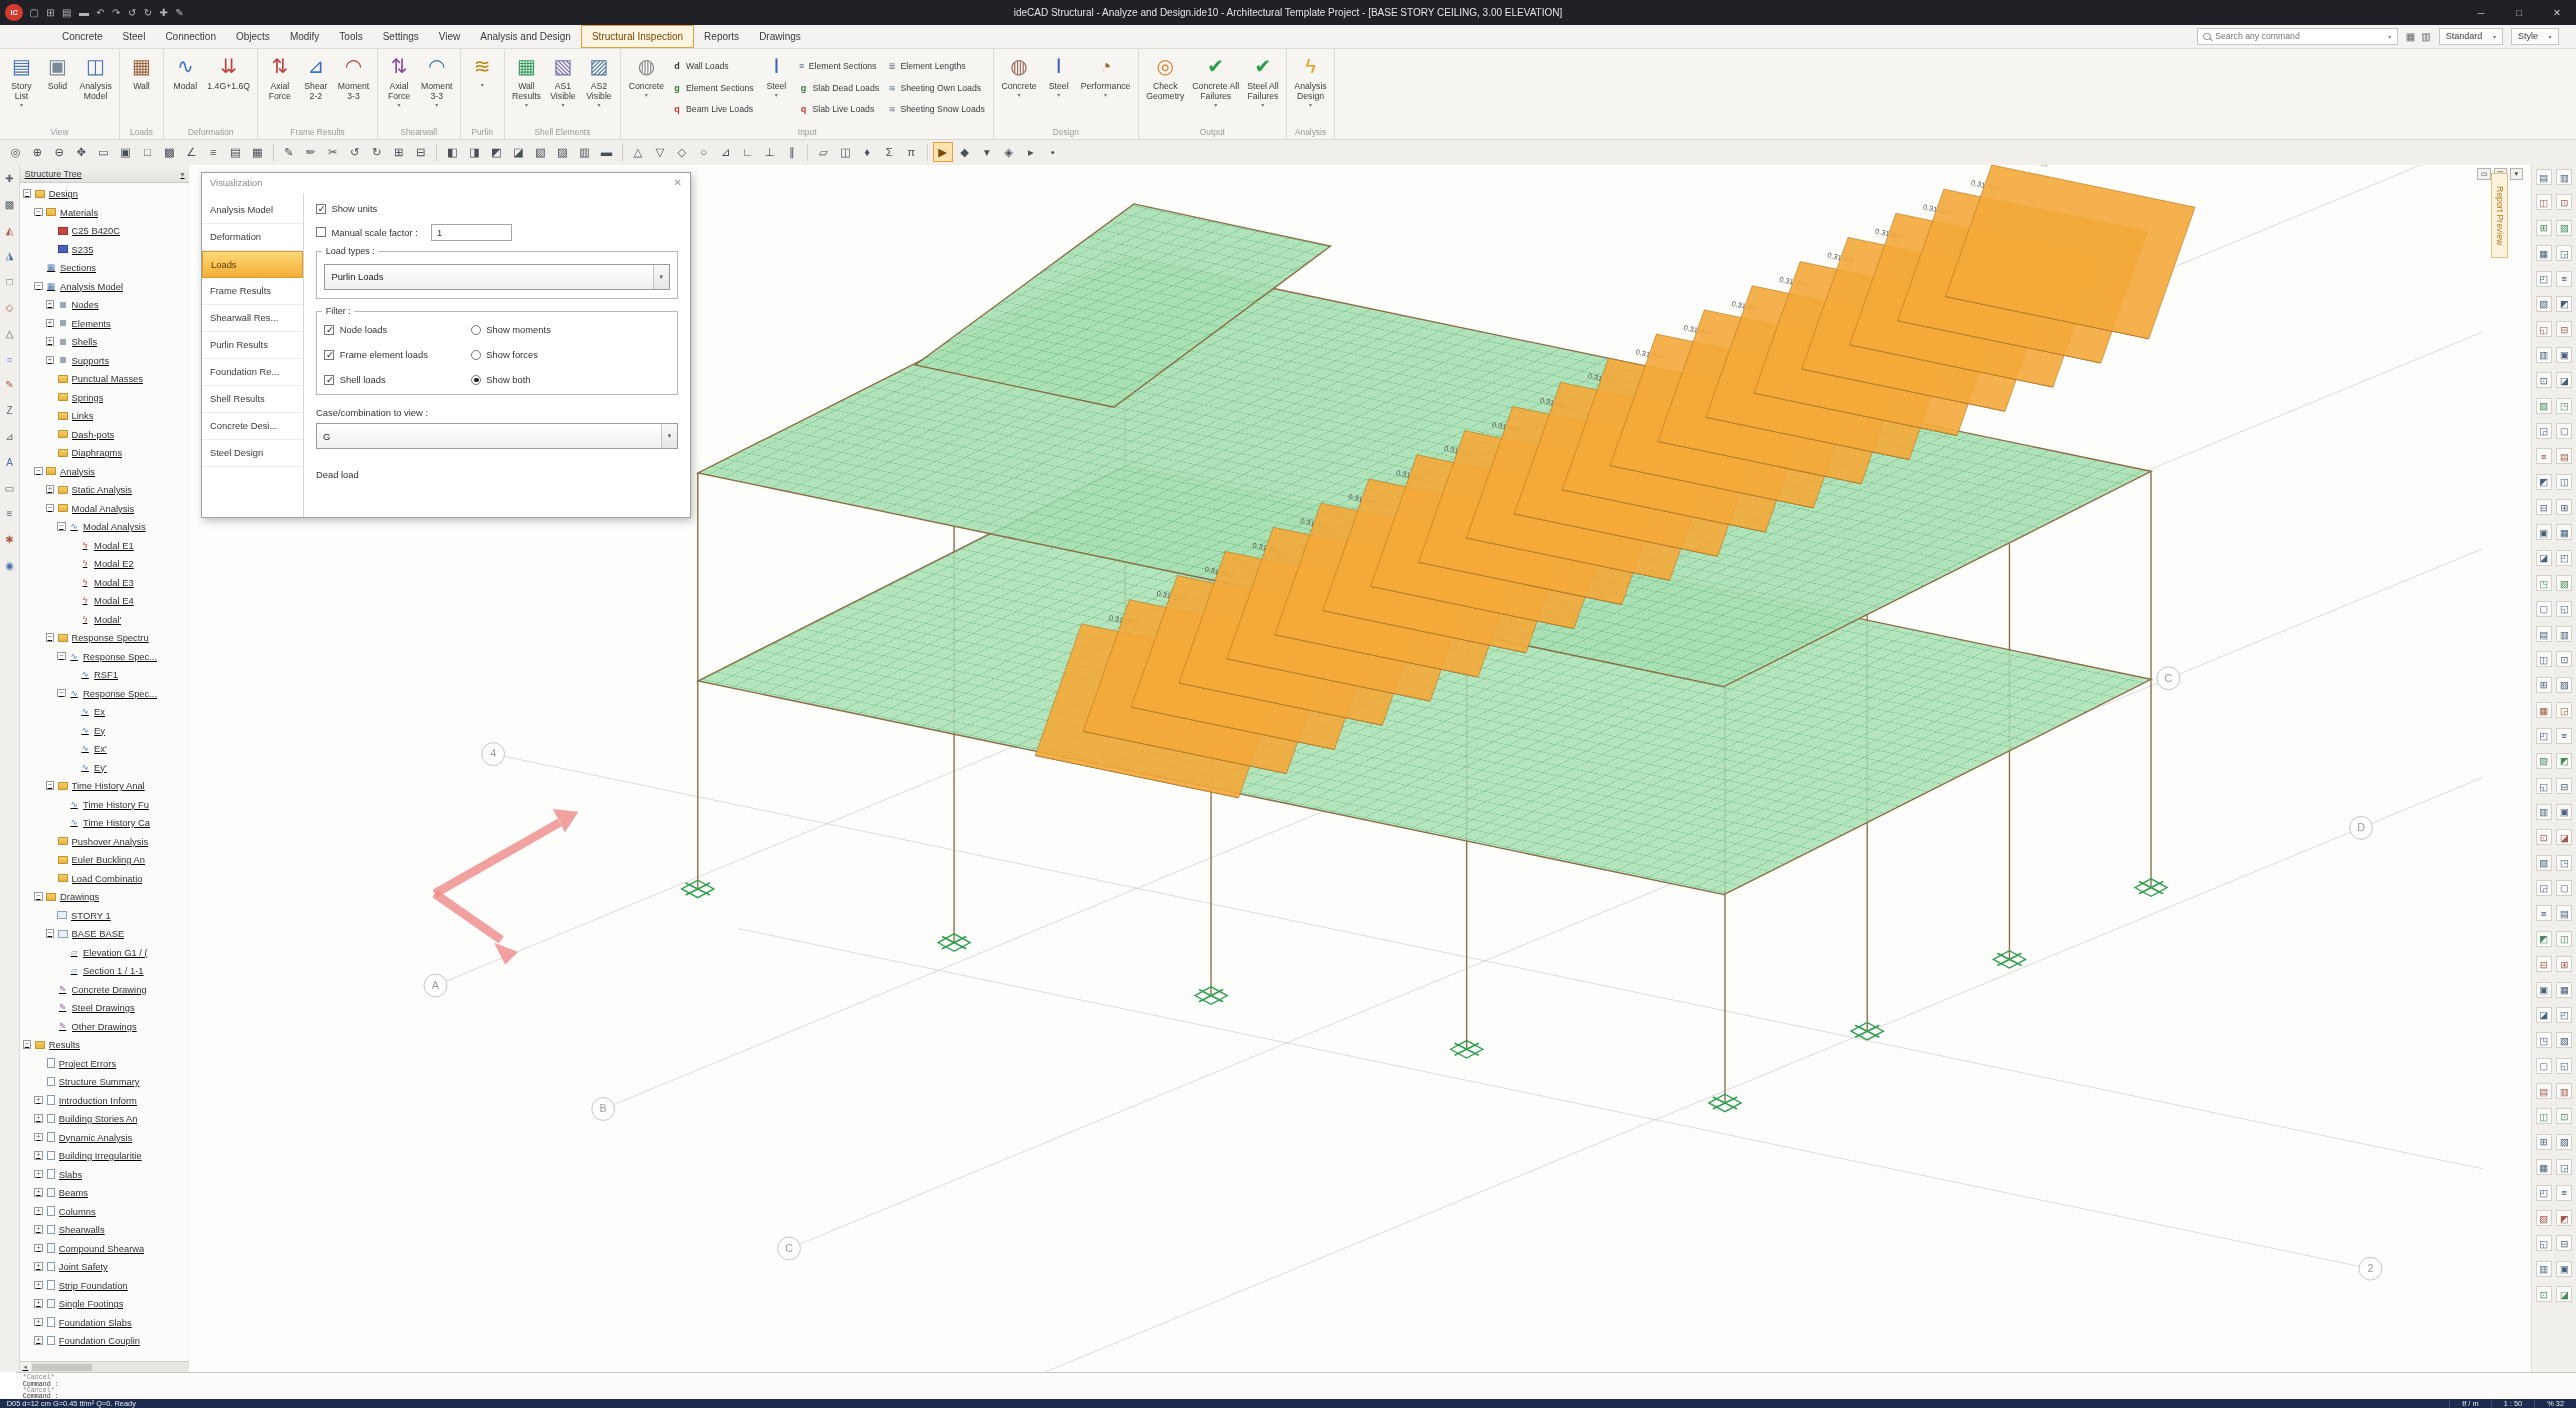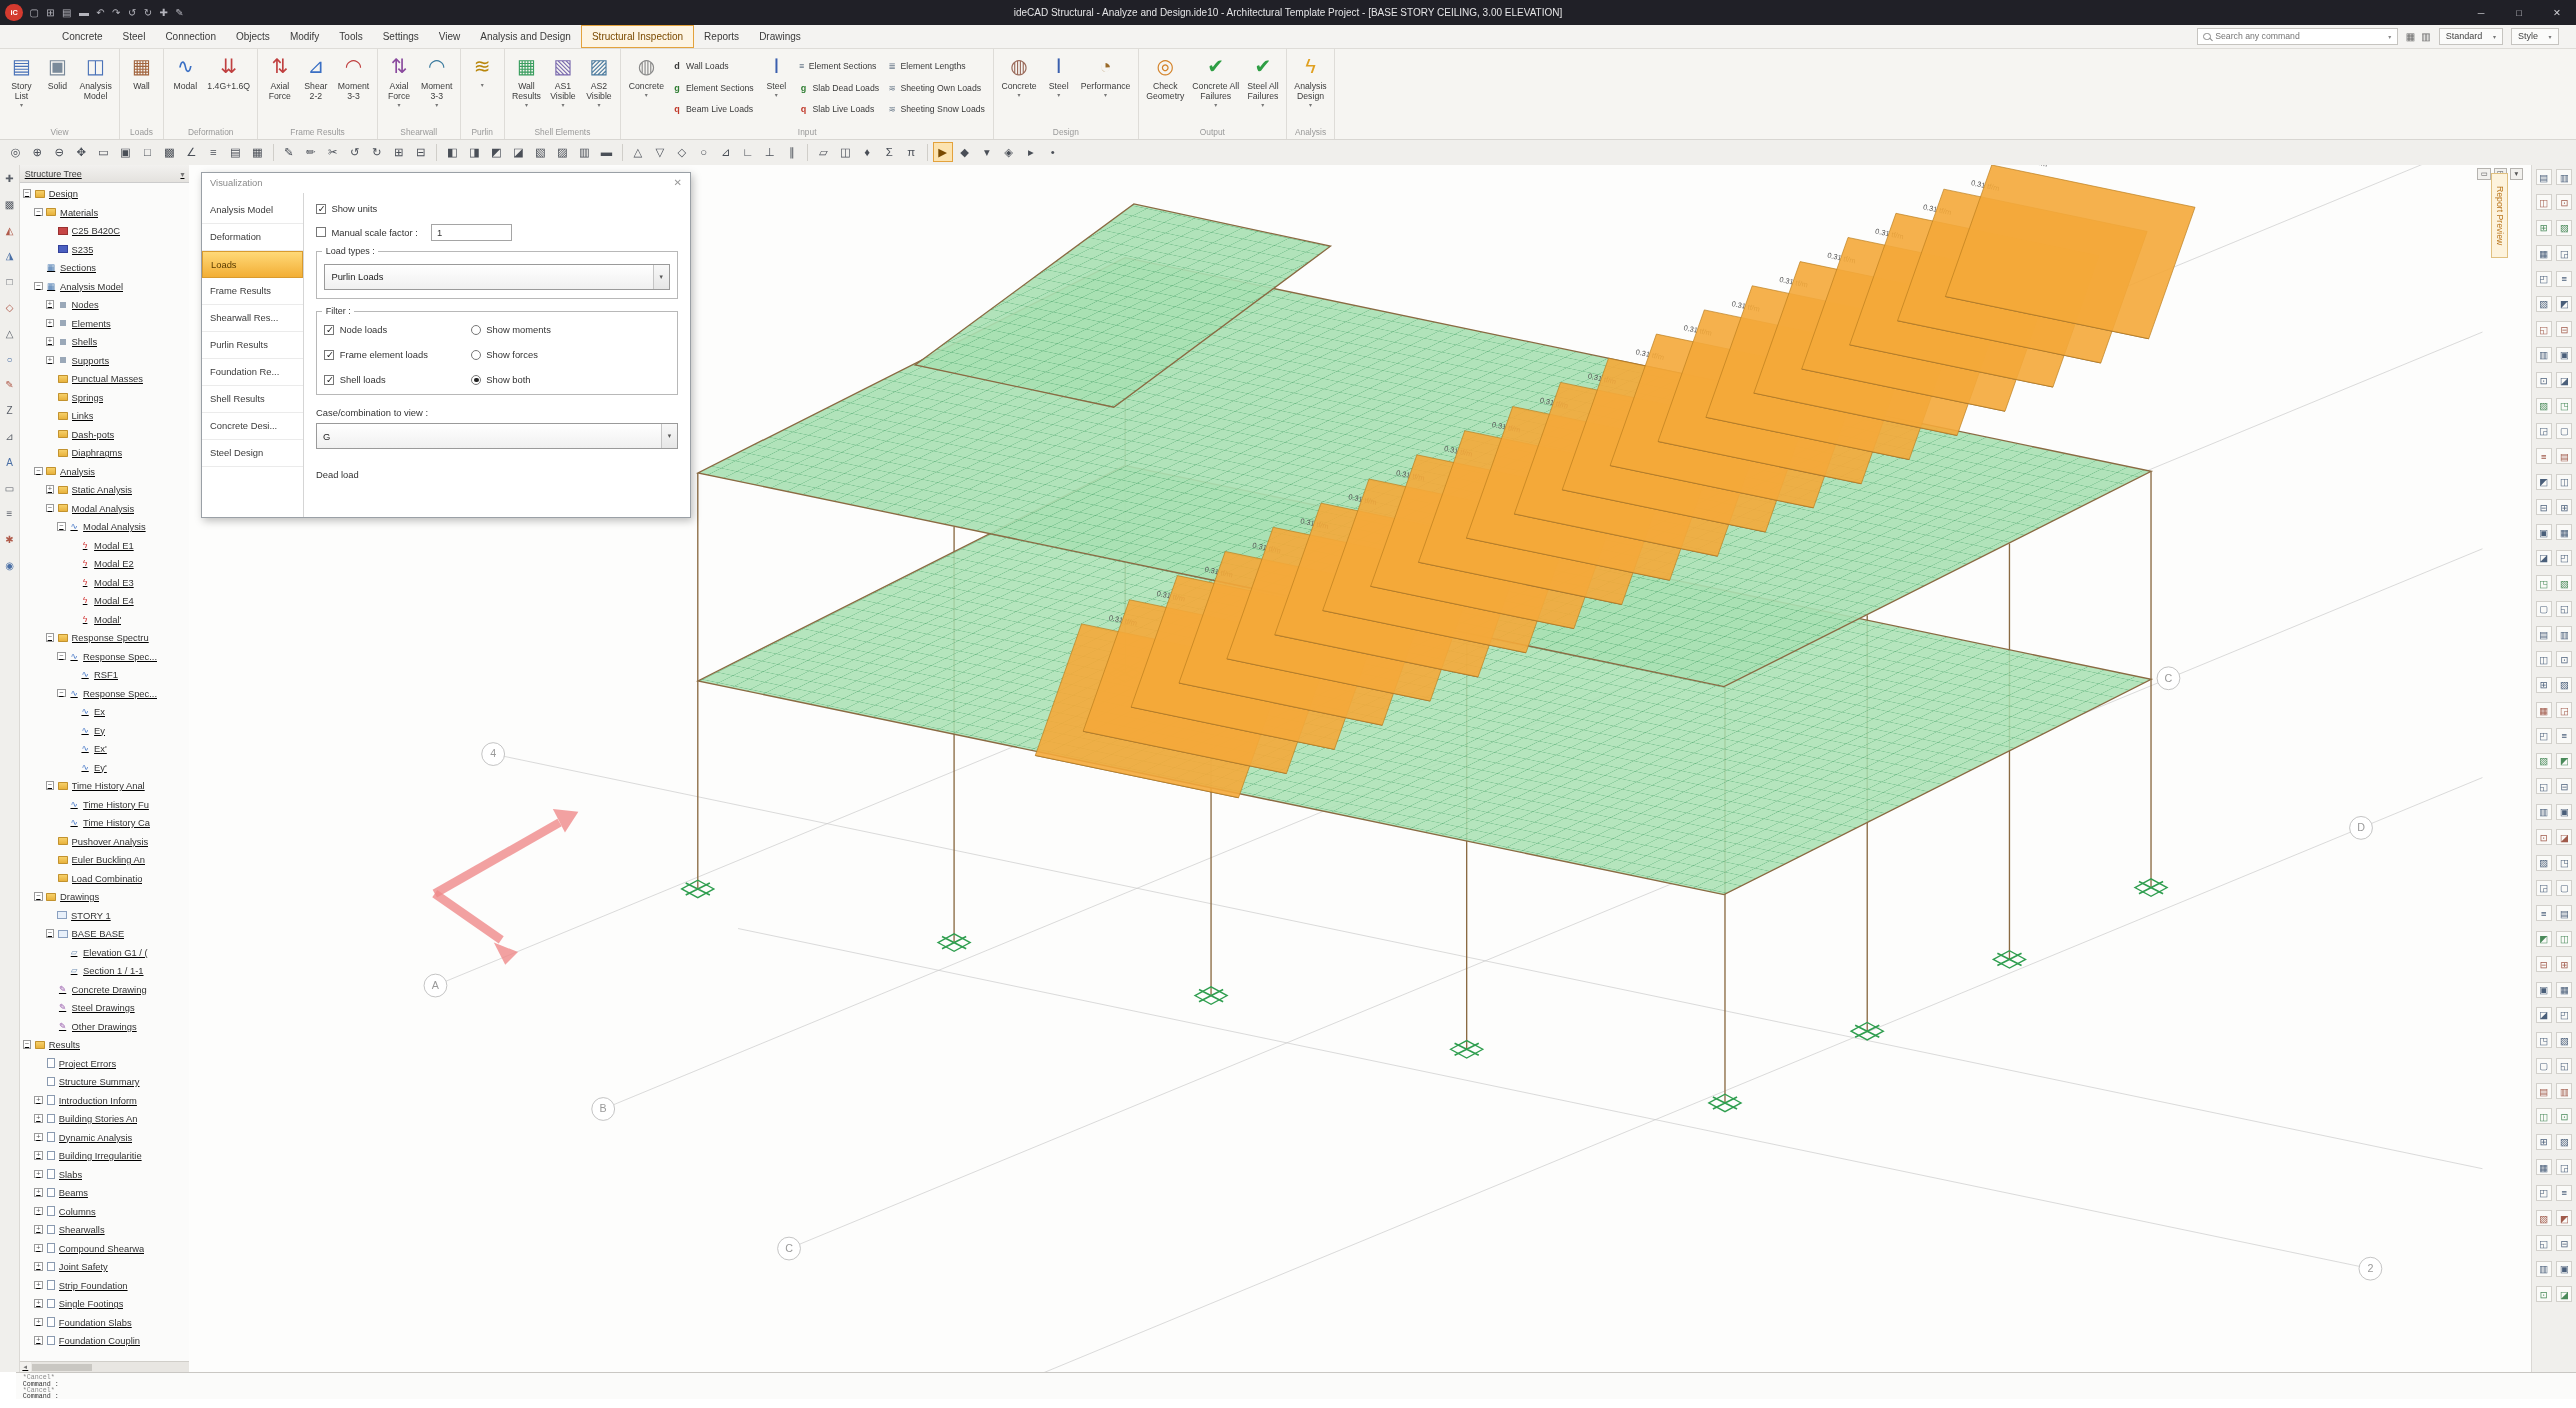--- a/index.html
+++ b/index.html
@@ -1200,15 +1200,21 @@
 
   </div>
 
   <div id="cmdarea">
       <div class="cmd-line muted">*Cancel*</div>
       <div class="cmd-line">Command :</div>
       <div class="cmd-line muted">*Cancel*</div>
       <div class="cmd-line">Command :</div>
     </div>
 
+  <div id="statusbar">
+    <div class="sbl">D05 d=12 cm G=0.45 tf/m²  Q=0.  Ready</div>
+    <div class="sbc">tf / m</div>
+    <div class="sbc">1 : 50</div>
+    <div class="sbc">% 32</div>
+  </div>
 
 </div>
 
 
 </body></html>

